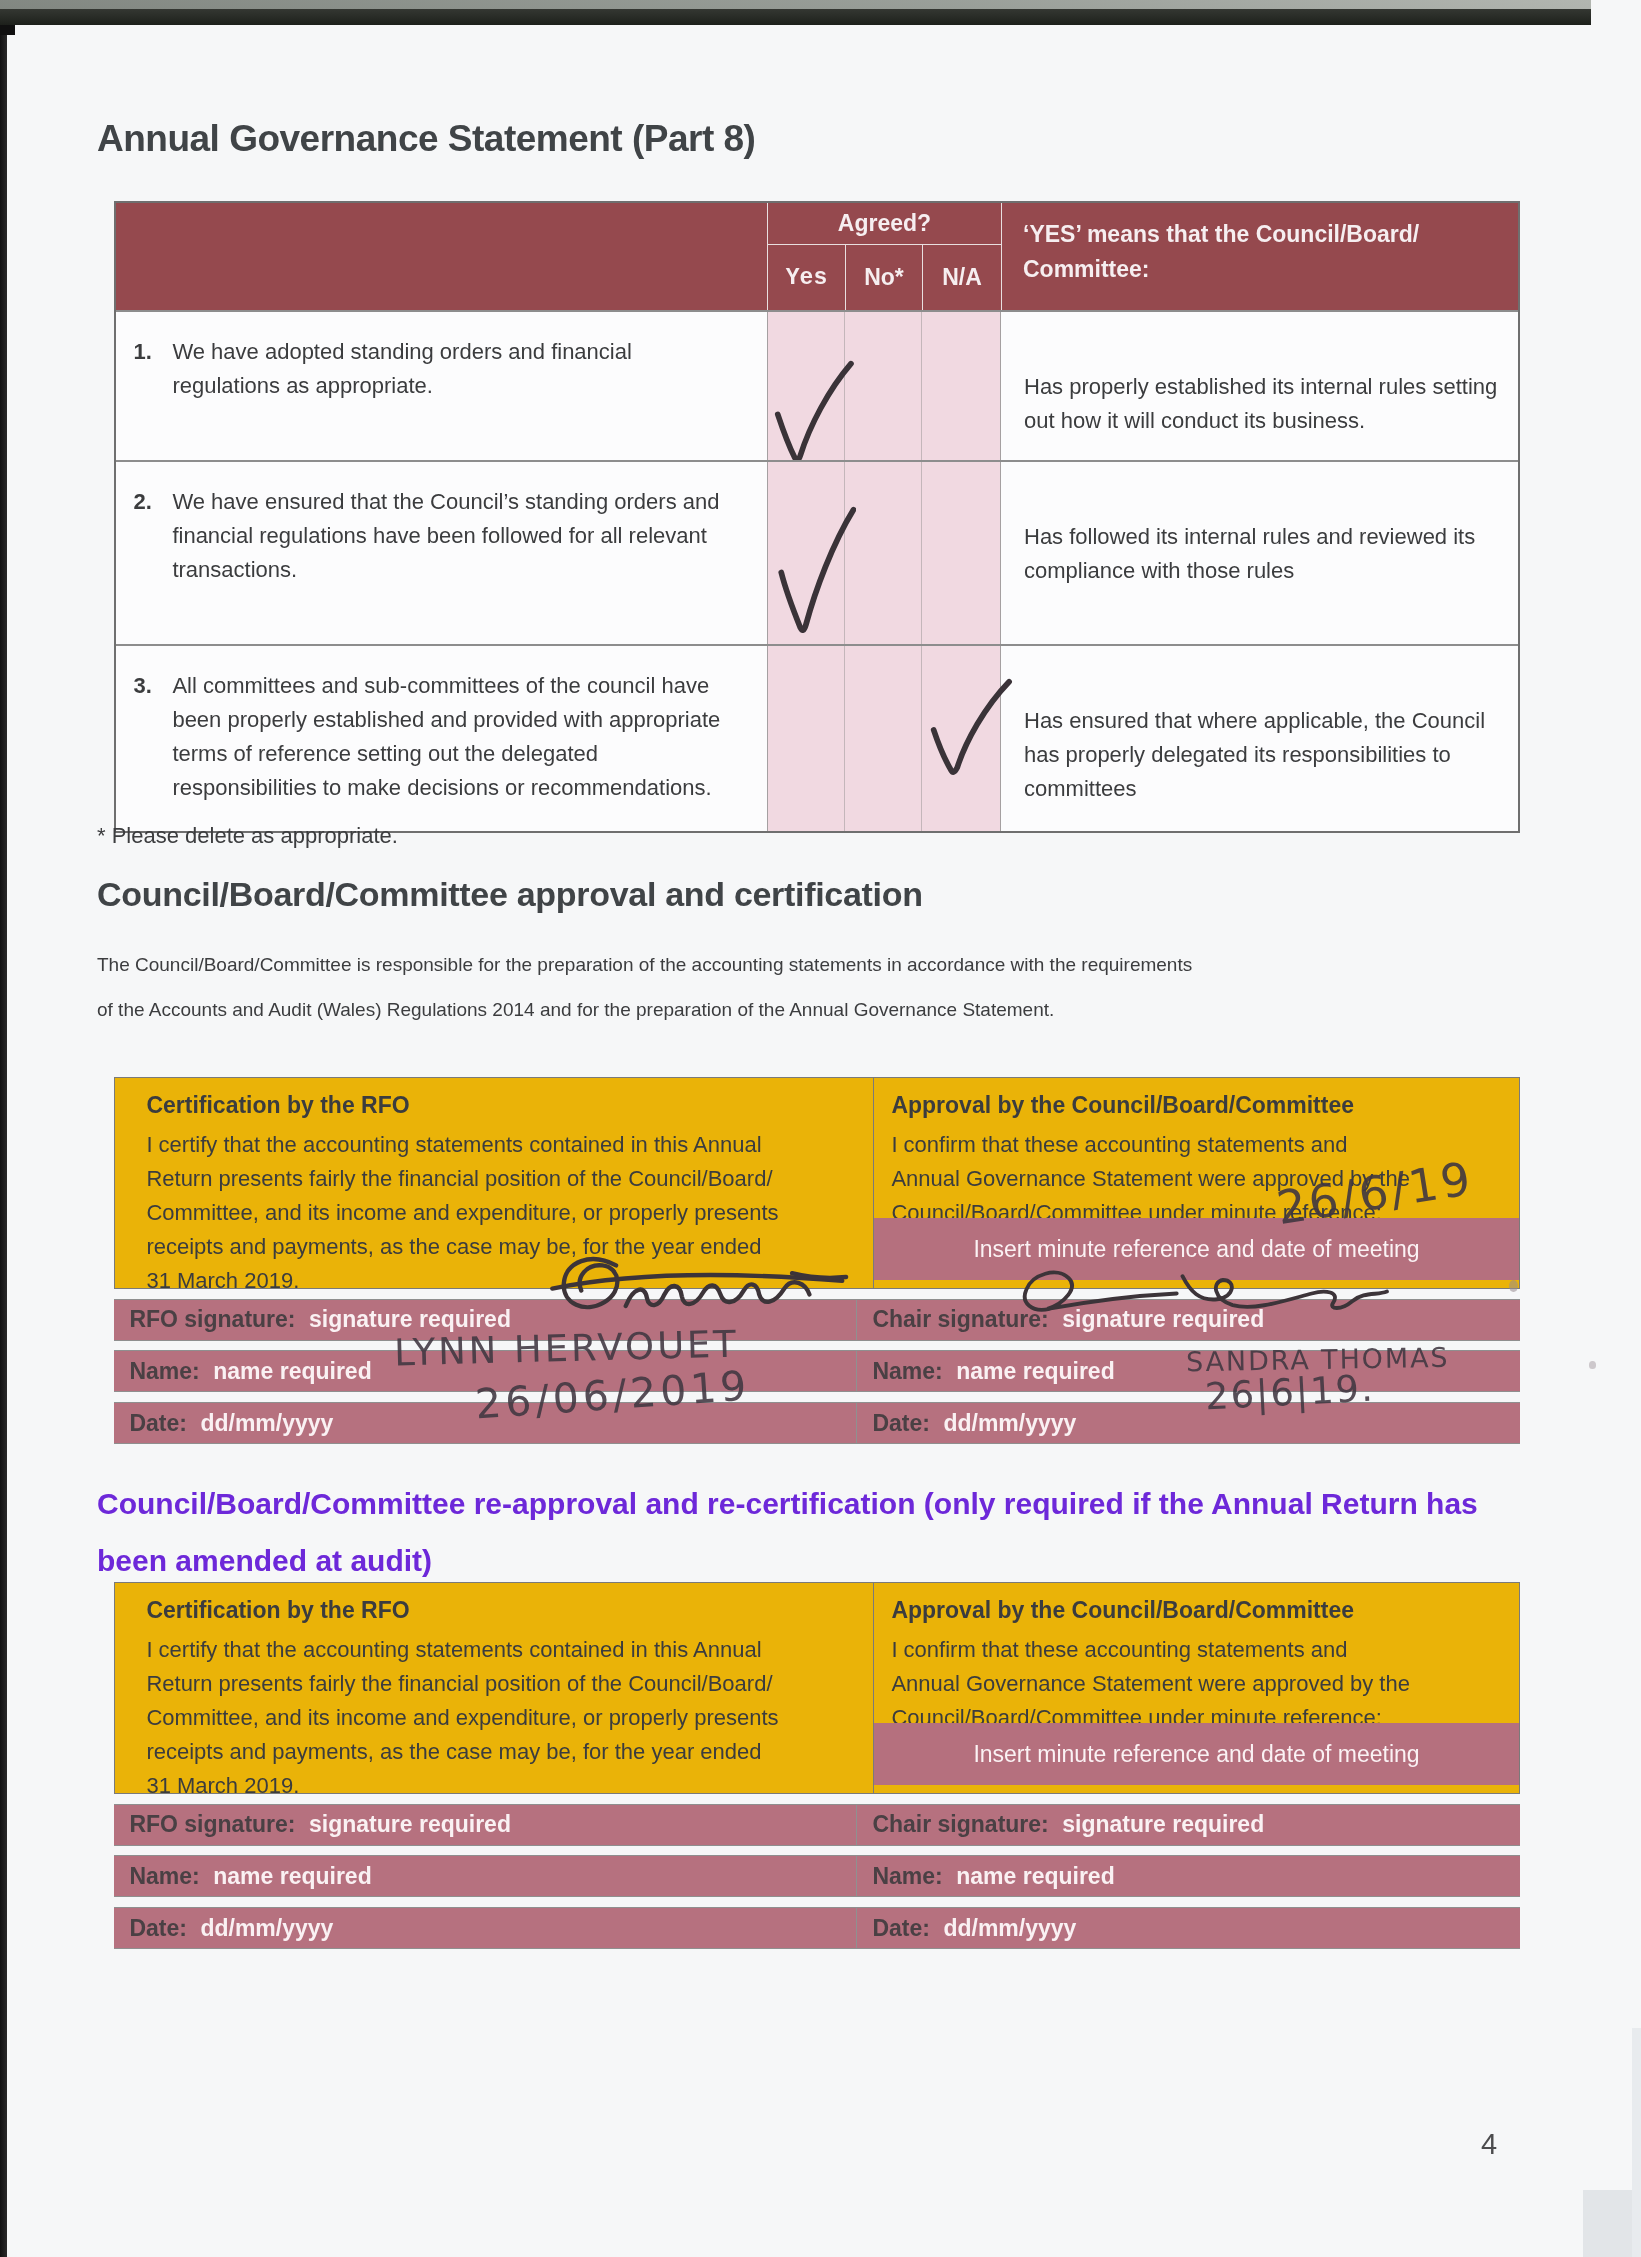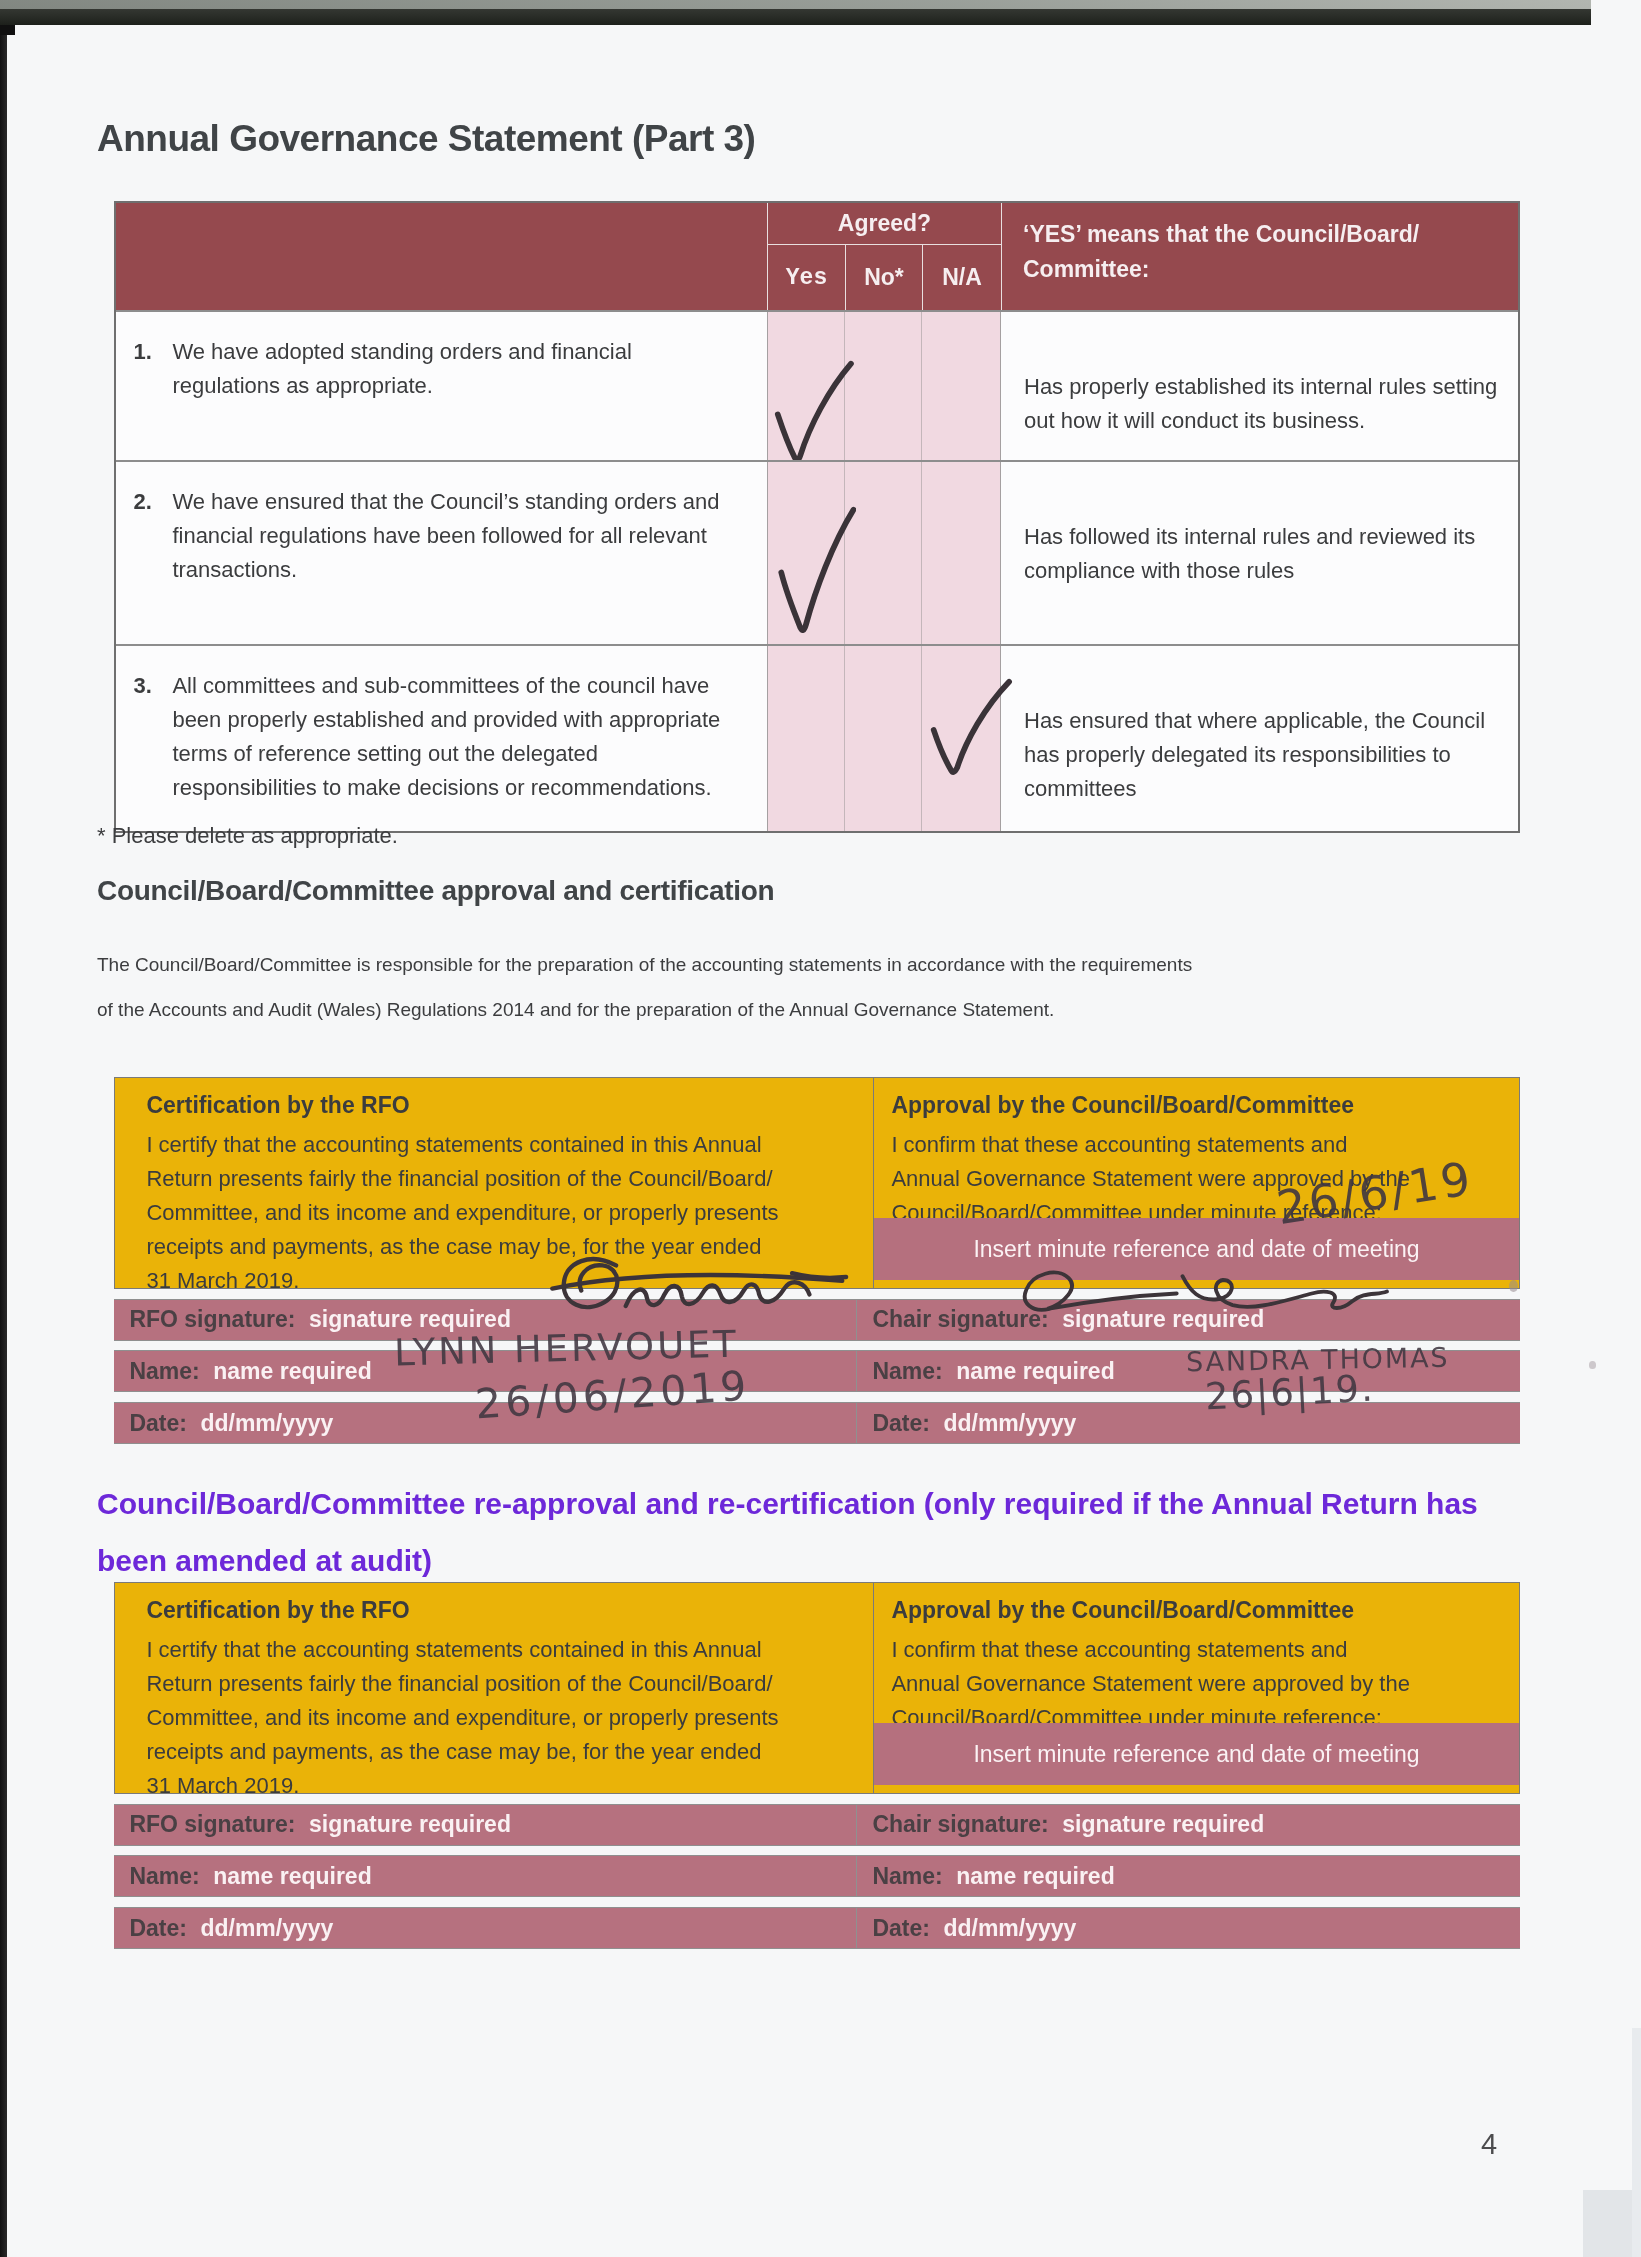--- a/index.html
+++ b/index.html
@@ -12,21 +12,21 @@
   .scan-bottom-band{position:absolute;left:0;top:2312;width:1591px;height:25px;background:linear-gradient(#41443f,#1d201b);}
   .scan-bottom-stripe{position:absolute;left:0;top:2321;width:1591px;height:8.7px;background:linear-gradient(90deg,#8f958f,#aab0aa 60%,#c6cac4);opacity:.85;}
   .scan-corner{position:absolute;left:1583px;top:2190px;width:58px;height:68px;background:#e2e5e8;}
   .scan-right-edge{position:absolute;left:1632px;top:2028px;width:9.7px;height:230px;background:#e8ebee;}
   .speck1{position:absolute;left:1509px;top:1280px;width:8.7px;height:11.6px;border-radius:50%;background:#988c91;opacity:.55;}
   .speck2{position:absolute;left:1589px;top:1361px;width:6.8px;height:7.7px;border-radius:50%;background:#a39aa0;opacity:.5;}
 
   
   .doc-title{position:absolute;left:97px;top:118px;font-size:37px;font-weight:bold;color:#404447;letter-spacing:-0.5px;}
   .footnote{position:absolute;left:97px;top:823px;font-size:22px;color:#3c3d3f;}
-  .section-heading{position:absolute;left:97px;top:875px;font-size:28px;font-weight:bold;color:#404447;letter-spacing:-0.3px;}
+  .section-heading{position:absolute;left:97px;top:875px;font-size:34px;font-weight:bold;color:#404447;letter-spacing:-0.3px;}
   .intro{position:absolute;left:97px;top:942px;width:1439px;font-size:19px;color:#3c3d3f;}
   .intro .line{line-height:45px;}
   .re-heading{position:absolute;left:97px;top:1475px;width:1429px;font-size:30px;font-weight:bold;color:#6d28d9;}
   .re-heading .line{line-height:57px;}
   .page-number{position:absolute;left:1481px;top:2128px;font-size:29px;color:#4c4c4e;}
 
   
   .agt{position:absolute;left:114px;top:201px;width:1406px;border:2.9px solid #6f6f6f;box-sizing:border-box;background:#fcfcfd;}
   .agt-header{display:flex;background:#95494e;color:#f6eef0;height:107px;}
   .agt-h-statement{width:651px;box-sizing:border-box;}
@@ -76,21 +76,21 @@
   .hw-rfo-date{left:475px;top:1371px;font-size:41px;transform:rotate(-4deg);letter-spacing:3.9px;opacity:.88;}
   .hw-chair-name{left:1186px;top:1344px;font-size:27px;transform:rotate(-1deg);letter-spacing:1.9px;opacity:.88;}
   .hw-chair-date{left:1205px;top:1371px;font-size:37px;transform:rotate(-3deg);letter-spacing:1.9px;opacity:.88;}
   .scrawl{position:absolute;}
 </style>
 </head>
 <body>
 
 <div class="page">
 
-  <div class="doc-title">Annual Governance Statement (Part 3)</div>
+  <div class="doc-title">Annual Governance Statement (Part 8)</div>
 
   <div class="agt">
     <div class="agt-header">
       <div class="agt-h-statement"></div>
       <div class="agt-h-agreed">
         <div class="agt-h-agreed-top">Agreed?</div>
         <div class="agt-h-agreed-bottom">
           <div class="agt-h-yes">Yes</div>
           <div class="agt-h-no">No*</div>
           <div class="agt-h-na">N/A</div>

